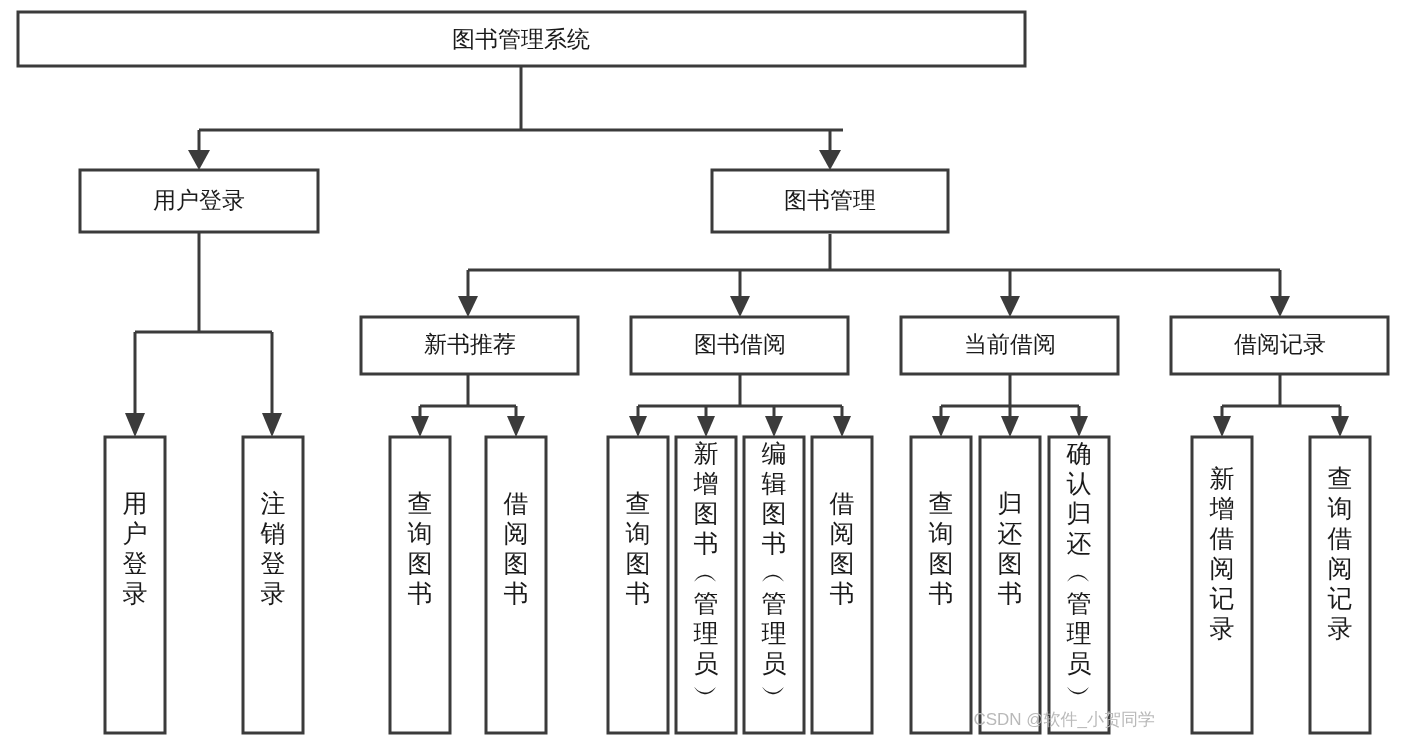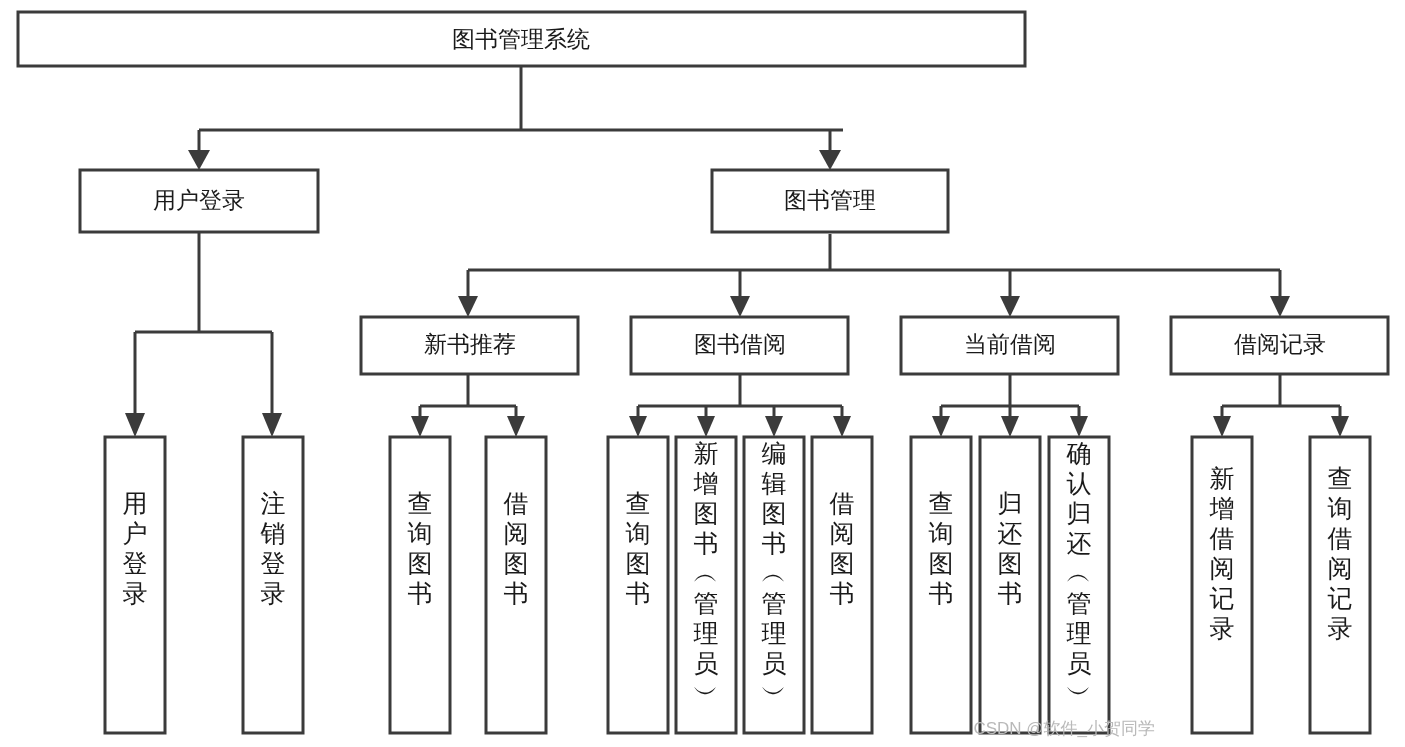--- a/index.html
+++ b/index.html
@@ -46,21 +46,21 @@
     stroke-width: 3;
     fill: none;
   }
   .arrow-head {
     fill: #3b3b3b;
     stroke: none;
   }
   .watermark {
     position: absolute;
     right: 10px;
-    bottom: 7px;
+    bottom: 16px;
     font-family: "Liberation Sans", "DejaVu Sans", sans-serif;
     font-size: 17px;
     color: #b9b9b9;
     white-space: nowrap;
     user-select: none;
   }
 </style>
 </head>
 <body>
 

